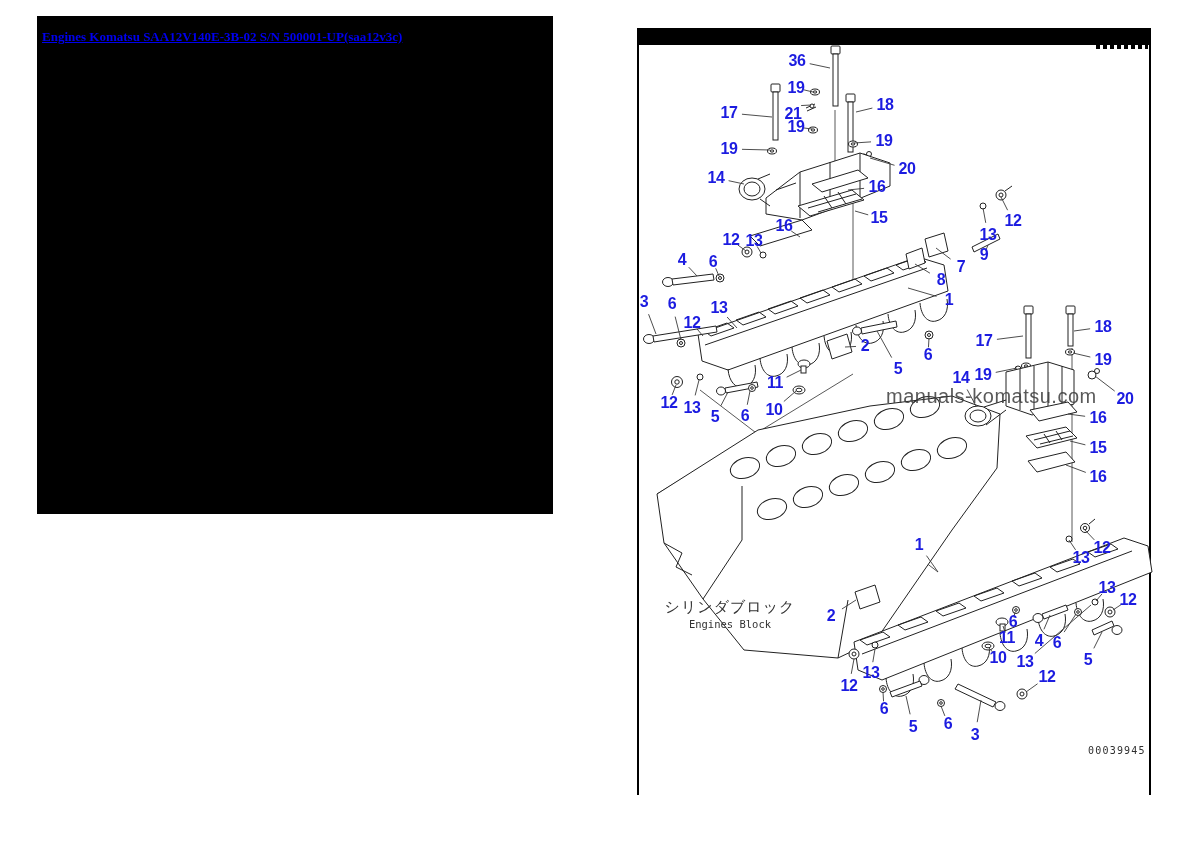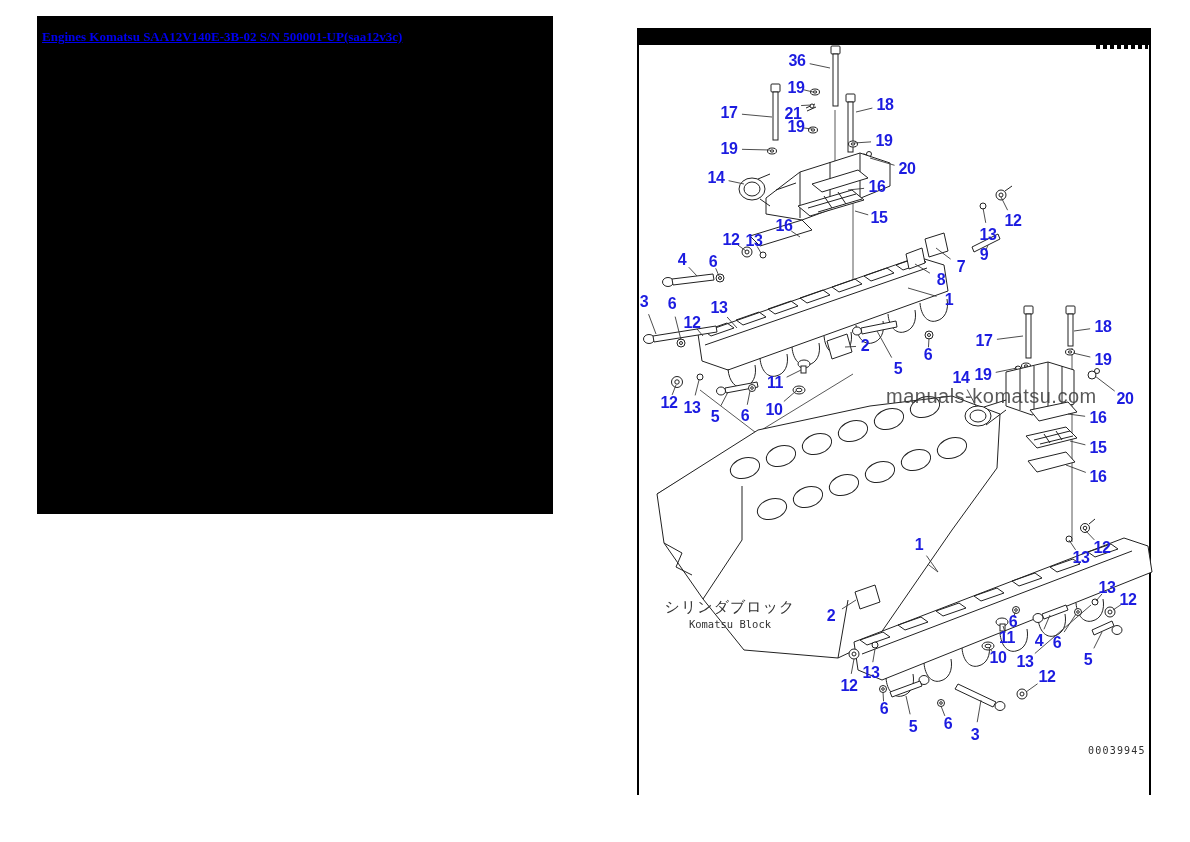--- a/index.html
+++ b/index.html
@@ -394,16 +394,16 @@
     <span class="callout" style="left: 884px; top: 709px;">6</span>
     <span class="callout" style="left: 913px; top: 727px;">5</span>
     <span class="callout" style="left: 948px; top: 724px;">6</span>
     <span class="callout" style="left: 975px; top: 735px;">3</span>
   </div>
 
 <div class="watermark">manuals-komatsu.com</div>
 
 <div class="block-caption">
   <div class="jp">シリンダブロック</div>
-  <div class="en">Komatsu Block</div>
+  <div class="en">Engines Block</div>
 </div>
 
 <div class="drawing-number">00039945</div>
 
 </body></html>

